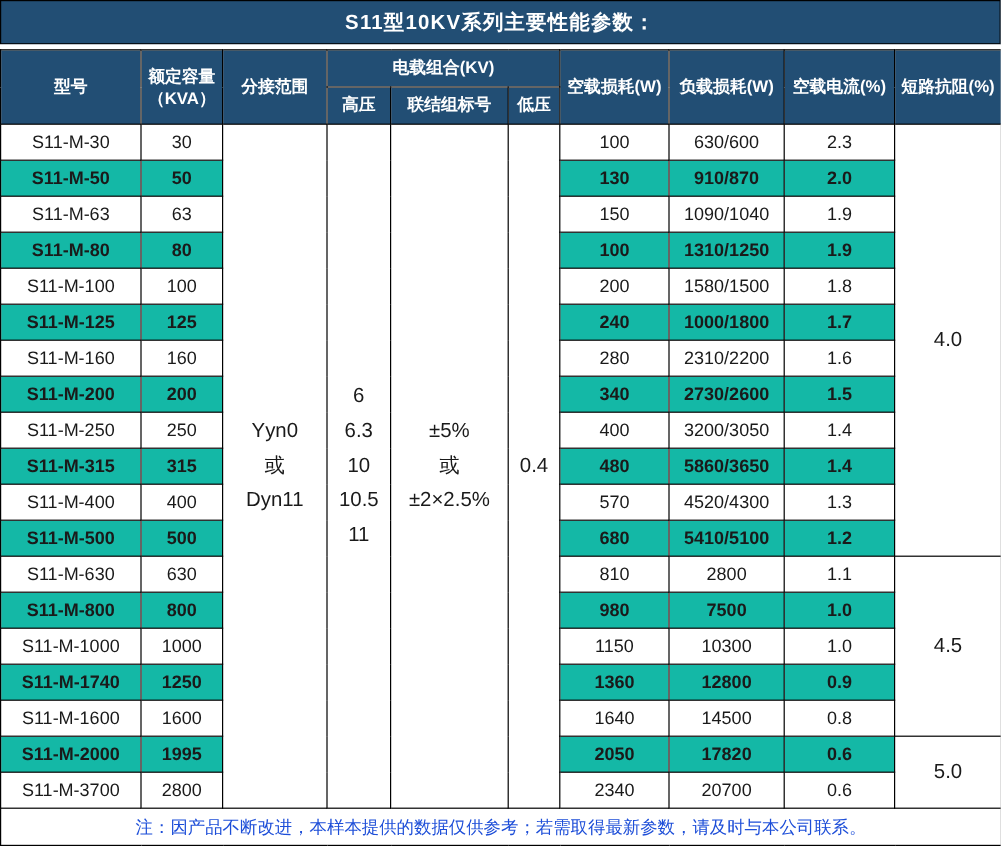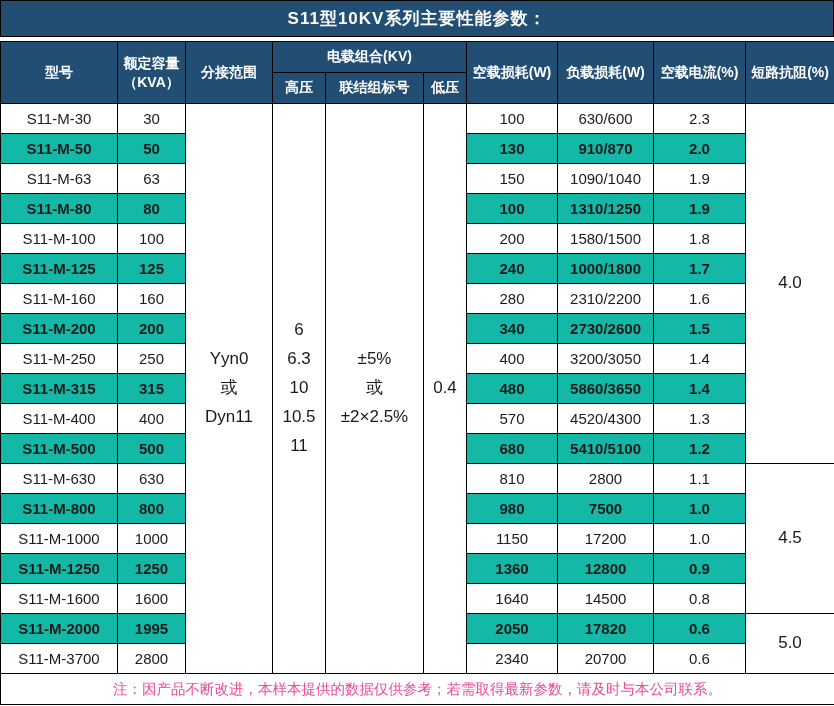--- a/index.html
+++ b/index.html
@@ -54,21 +54,21 @@
   td.merged-cell {
     background: #ffffff;
     white-space: pre-line;
     line-height: 1.7;
     font-size: 17px;
   }
   th.multiline { white-space: pre-line; line-height: 1.35; }
   td.note-cell {
     height: 31px;
     font-size: 14.5px;
-    color: #ec4899;
+    color: #1d4ed8;
     background: #ffffff;
   }
 </style>
 </head>
 <body>
 
 <div class="page">
 
   <div class="title-bar">
     <span>S11型10KV系列主要性能参数：</span>
@@ -216,25 +216,25 @@
         <td class="stripeable">S11-M-800</td>
         <td class="stripeable">800</td>
         <td class="stripeable">980</td>
         <td class="stripeable">7500</td>
         <td class="stripeable">1.0</td>
       </tr>
       <tr>
         <td class="stripeable">S11-M-1000</td>
         <td class="stripeable">1000</td>
         <td class="stripeable">1150</td>
-        <td class="stripeable">17200</td>
+        <td class="stripeable">10300</td>
         <td class="stripeable">1.0</td>
       </tr>
       <tr class="stripe">
-        <td class="stripeable">S11-M-1250</td>
+        <td class="stripeable">S11-M-1740</td>
         <td class="stripeable">1250</td>
         <td class="stripeable">1360</td>
         <td class="stripeable">12800</td>
         <td class="stripeable">0.9</td>
       </tr>
       <tr>
         <td class="stripeable">S11-M-1600</td>
         <td class="stripeable">1600</td>
         <td class="stripeable">1640</td>
         <td class="stripeable">14500</td>

